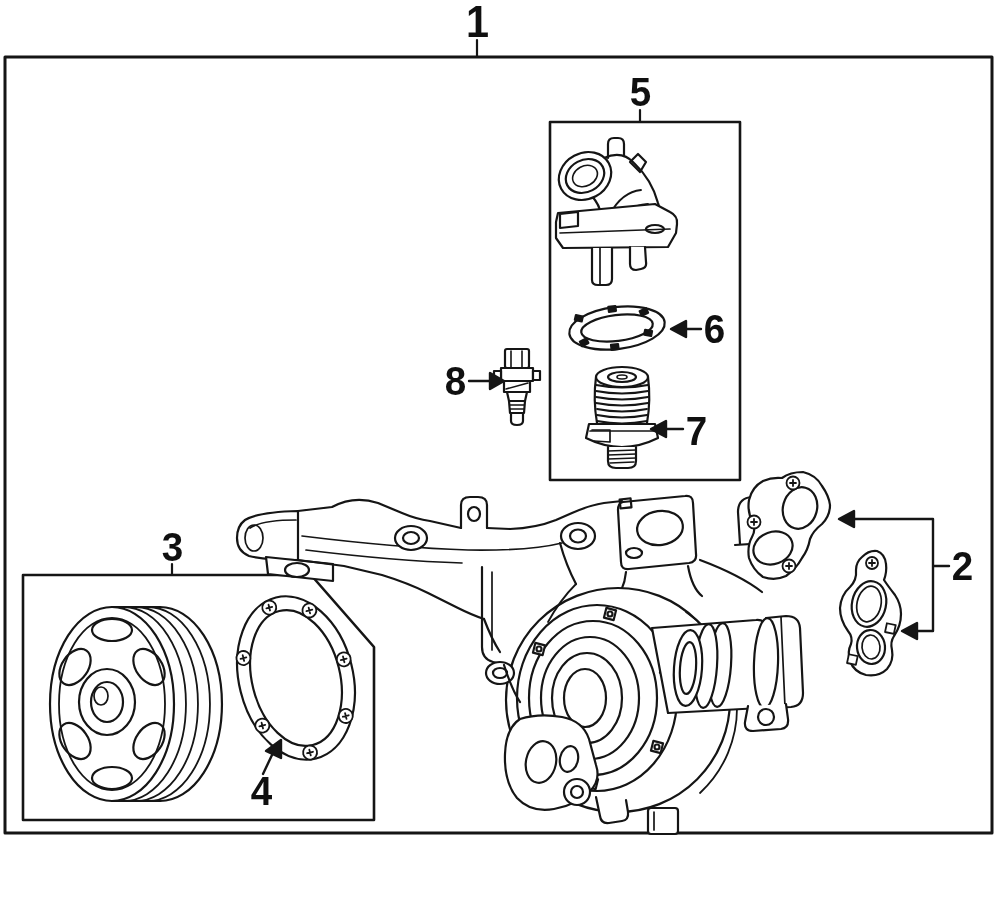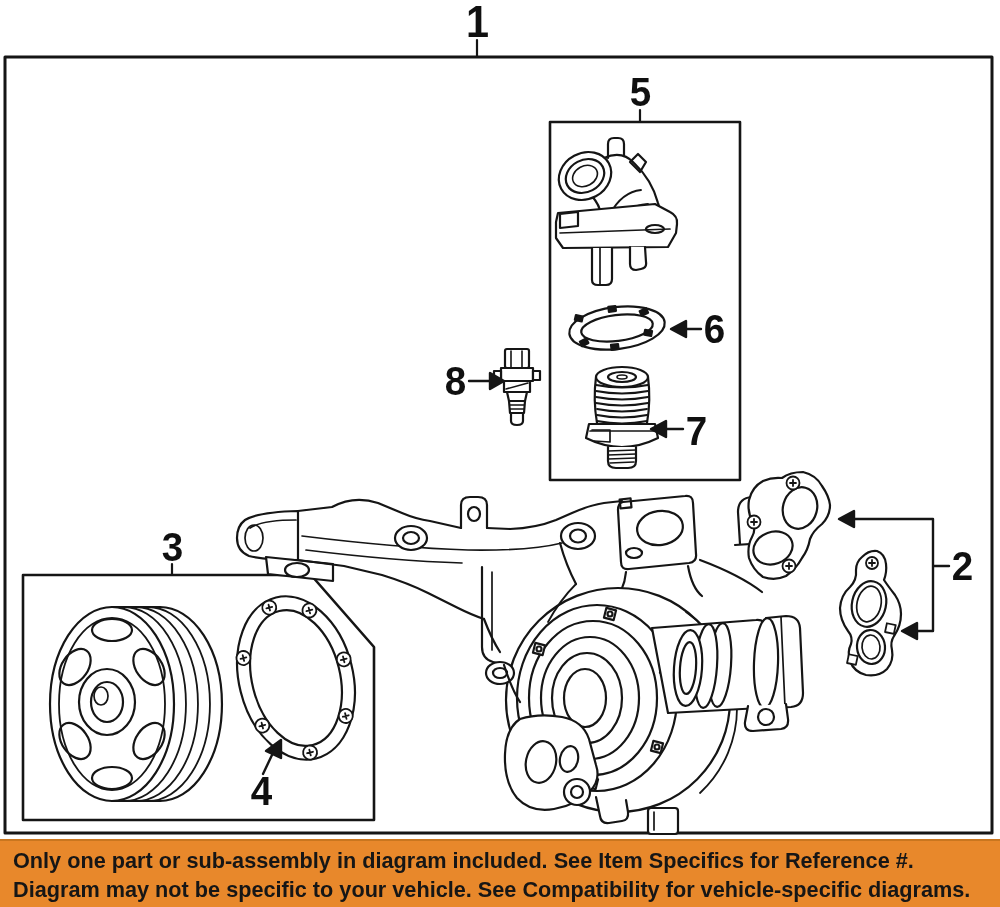--- a/index.html
+++ b/index.html
@@ -292,17 +292,13 @@
     <div class="callout" style="left:477px;top:22px;font-size:44px">1</div>
     <div class="callout" style="left:962px;top:566px">2</div>
     <div class="callout" style="left:172px;top:547px">3</div>
     <div class="callout" style="left:261px;top:791px">4</div>
     <div class="callout" style="left:640px;top:92px">5</div>
     <div class="callout" style="left:714px;top:329px">6</div>
     <div class="callout" style="left:696px;top:431px">7</div>
     <div class="callout" style="left:455px;top:381px">8</div>
   </div>
 
-  <div class="banner" style="background: rgb(232, 136, 43); color: rgb(22, 22, 22);">
-    <div>Only one part or sub-assembly in diagram included. See Item Specifics for Reference #.</div>
-    <div>Diagram may not be specific to your vehicle. See Compatibility for vehicle-specific diagrams.</div>
-  </div>
 </div>
 
 </body></html>

